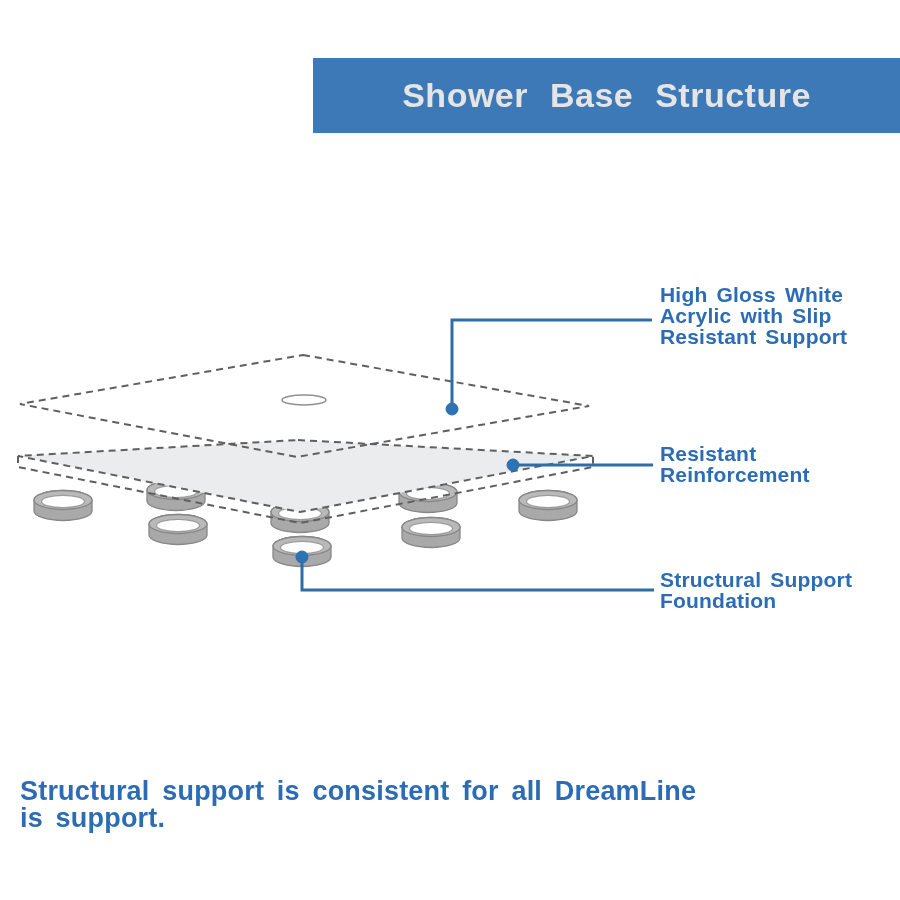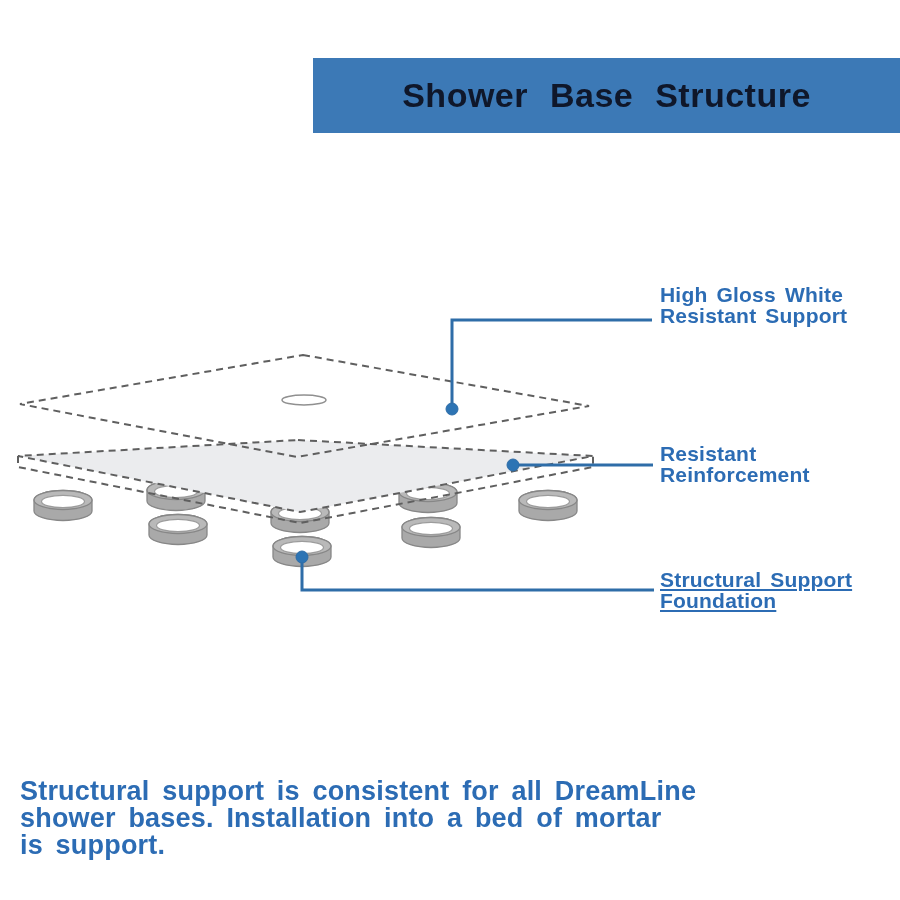--- a/index.html
+++ b/index.html
@@ -5,31 +5,31 @@
   html,body{margin:0;padding:0;background:#ffffff;}
   .page{
     position:relative;width:900px;height:900px;background:#ffffff;overflow:hidden;
     font-family:"Liberation Sans", sans-serif;
   }
   .banner{
     position:absolute;left:313px;top:58px;width:587px;height:75px;
     background:#3C79B6;display:flex;align-items:center;justify-content:center;
   }
   .banner-title{
-    color:#0f172a;font-size:34px;font-weight:bold;letter-spacing:0.5px;word-spacing:12px;
+    color:#e5e5e5;font-size:34px;font-weight:bold;letter-spacing:0.5px;word-spacing:12px;
     white-space:nowrap;
   }
   .diagram-svg{position:absolute;left:0;top:0;}
   .callout{
     position:absolute;color:#2C6CB4;font-weight:bold;font-size:21px;line-height:21px;
     white-space:nowrap;word-spacing:3px;letter-spacing:0.2px;
   }
   .callout-acrylic{left:660px;top:284px;}
   .callout-fiberglass{left:660px;top:443px;}
-  .callout-foundation{left:660px;top:569px;text-decoration:underline;}
+  .callout-foundation{left:660px;top:569px;}
   .footer-note{
     position:absolute;left:20px;top:778px;color:#2C6CB4;font-weight:bold;
     font-size:27px;line-height:27px;white-space:nowrap;word-spacing:5px;letter-spacing:0.2px;
   }
   .dash{fill:none;stroke:#5F5F5F;stroke-width:2;stroke-dasharray:7 5;}
   .slab-top{fill:#EBECEE;stroke:#5F5F5F;stroke-width:2;stroke-dasharray:7 5;}
   .leader{fill:none;stroke:#2E6DA8;stroke-width:3;}
   .dot{fill:#2D74B4;stroke:#2E6DA8;stroke-width:1;}
   .drain{fill:#ffffff;stroke:#909090;stroke-width:1.5;}
 </style>
@@ -107,32 +107,32 @@
       <line class="leader" x1="513" y1="465" x2="653" y2="465"></line>
       <circle class="dot" cx="513" cy="465" r="6"></circle>
 
       <polyline class="leader" points="302,557 302,590 654,590"></polyline>
       <circle class="dot" cx="302" cy="557" r="6"></circle>
     </g>
   </svg>
 
   <div class="callout callout-acrylic">
     <div>High Gloss White</div>
+    <div>Acrylic with Slip</div>
     <div>Resistant Support</div>
   </div>
 
   <div class="callout callout-fiberglass">
     <div>Resistant</div>
     <div>Reinforcement</div>
   </div>
 
   <div class="callout callout-foundation">
     <div>Structural Support</div>
     <div>Foundation</div>
   </div>
 
   <div class="footer-note">
     <div>Structural support is consistent for all DreamLine</div>
-    <div>shower bases. Installation into a bed of mortar</div>
     <div>is support.</div>
   </div>
 
 </div>
 
 </body></html>

